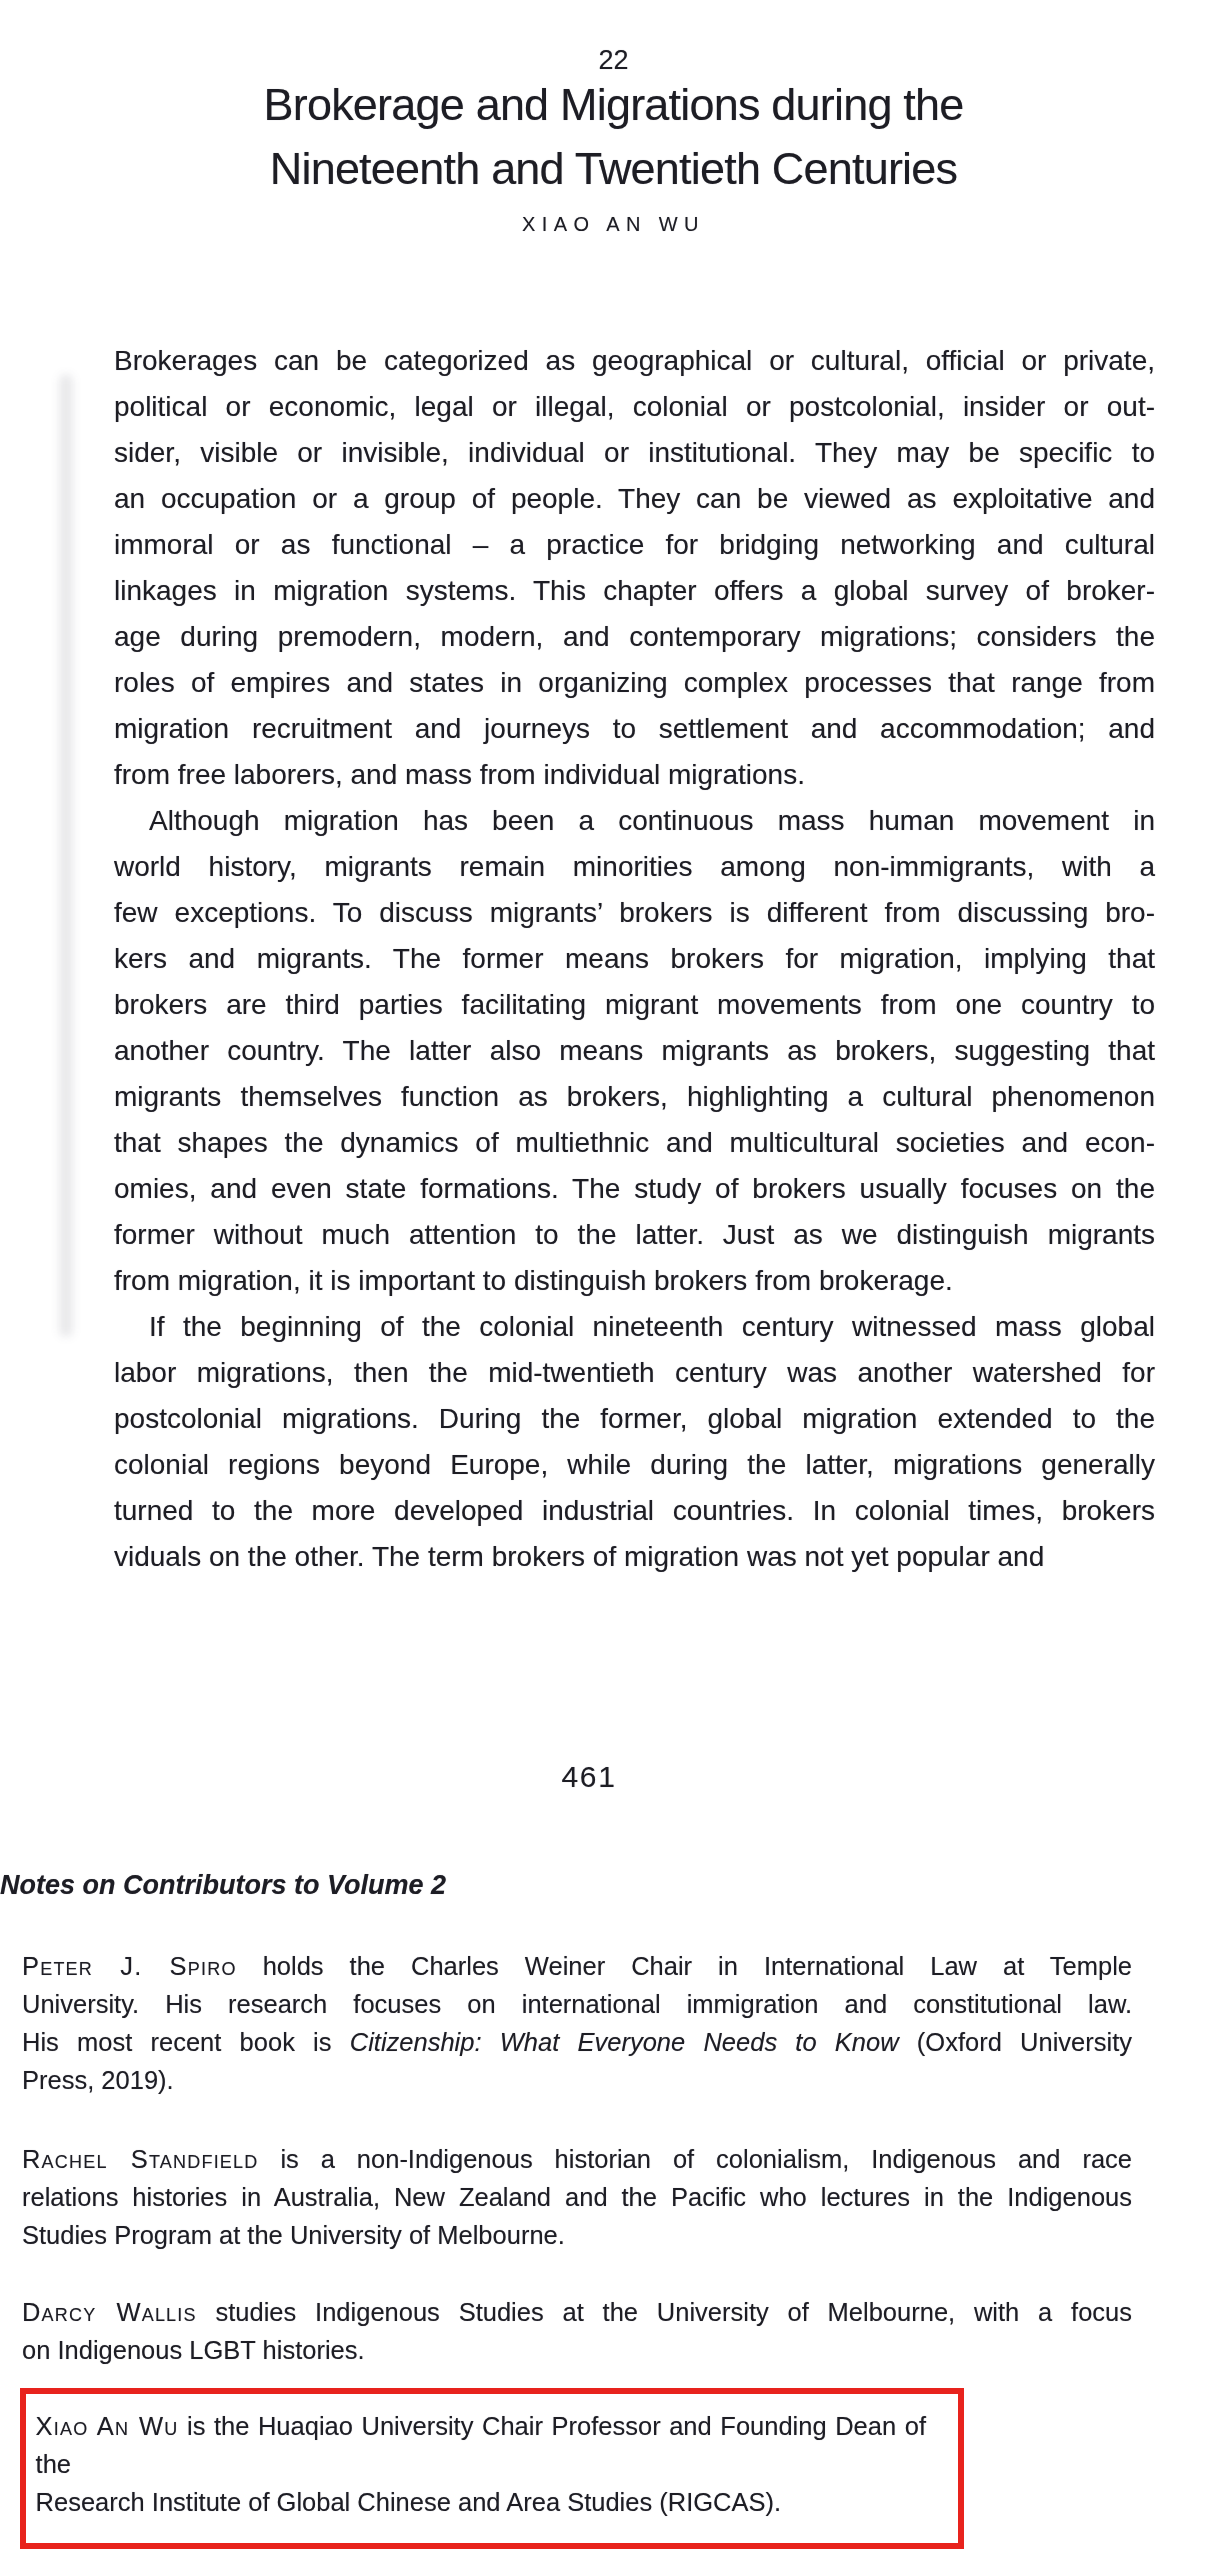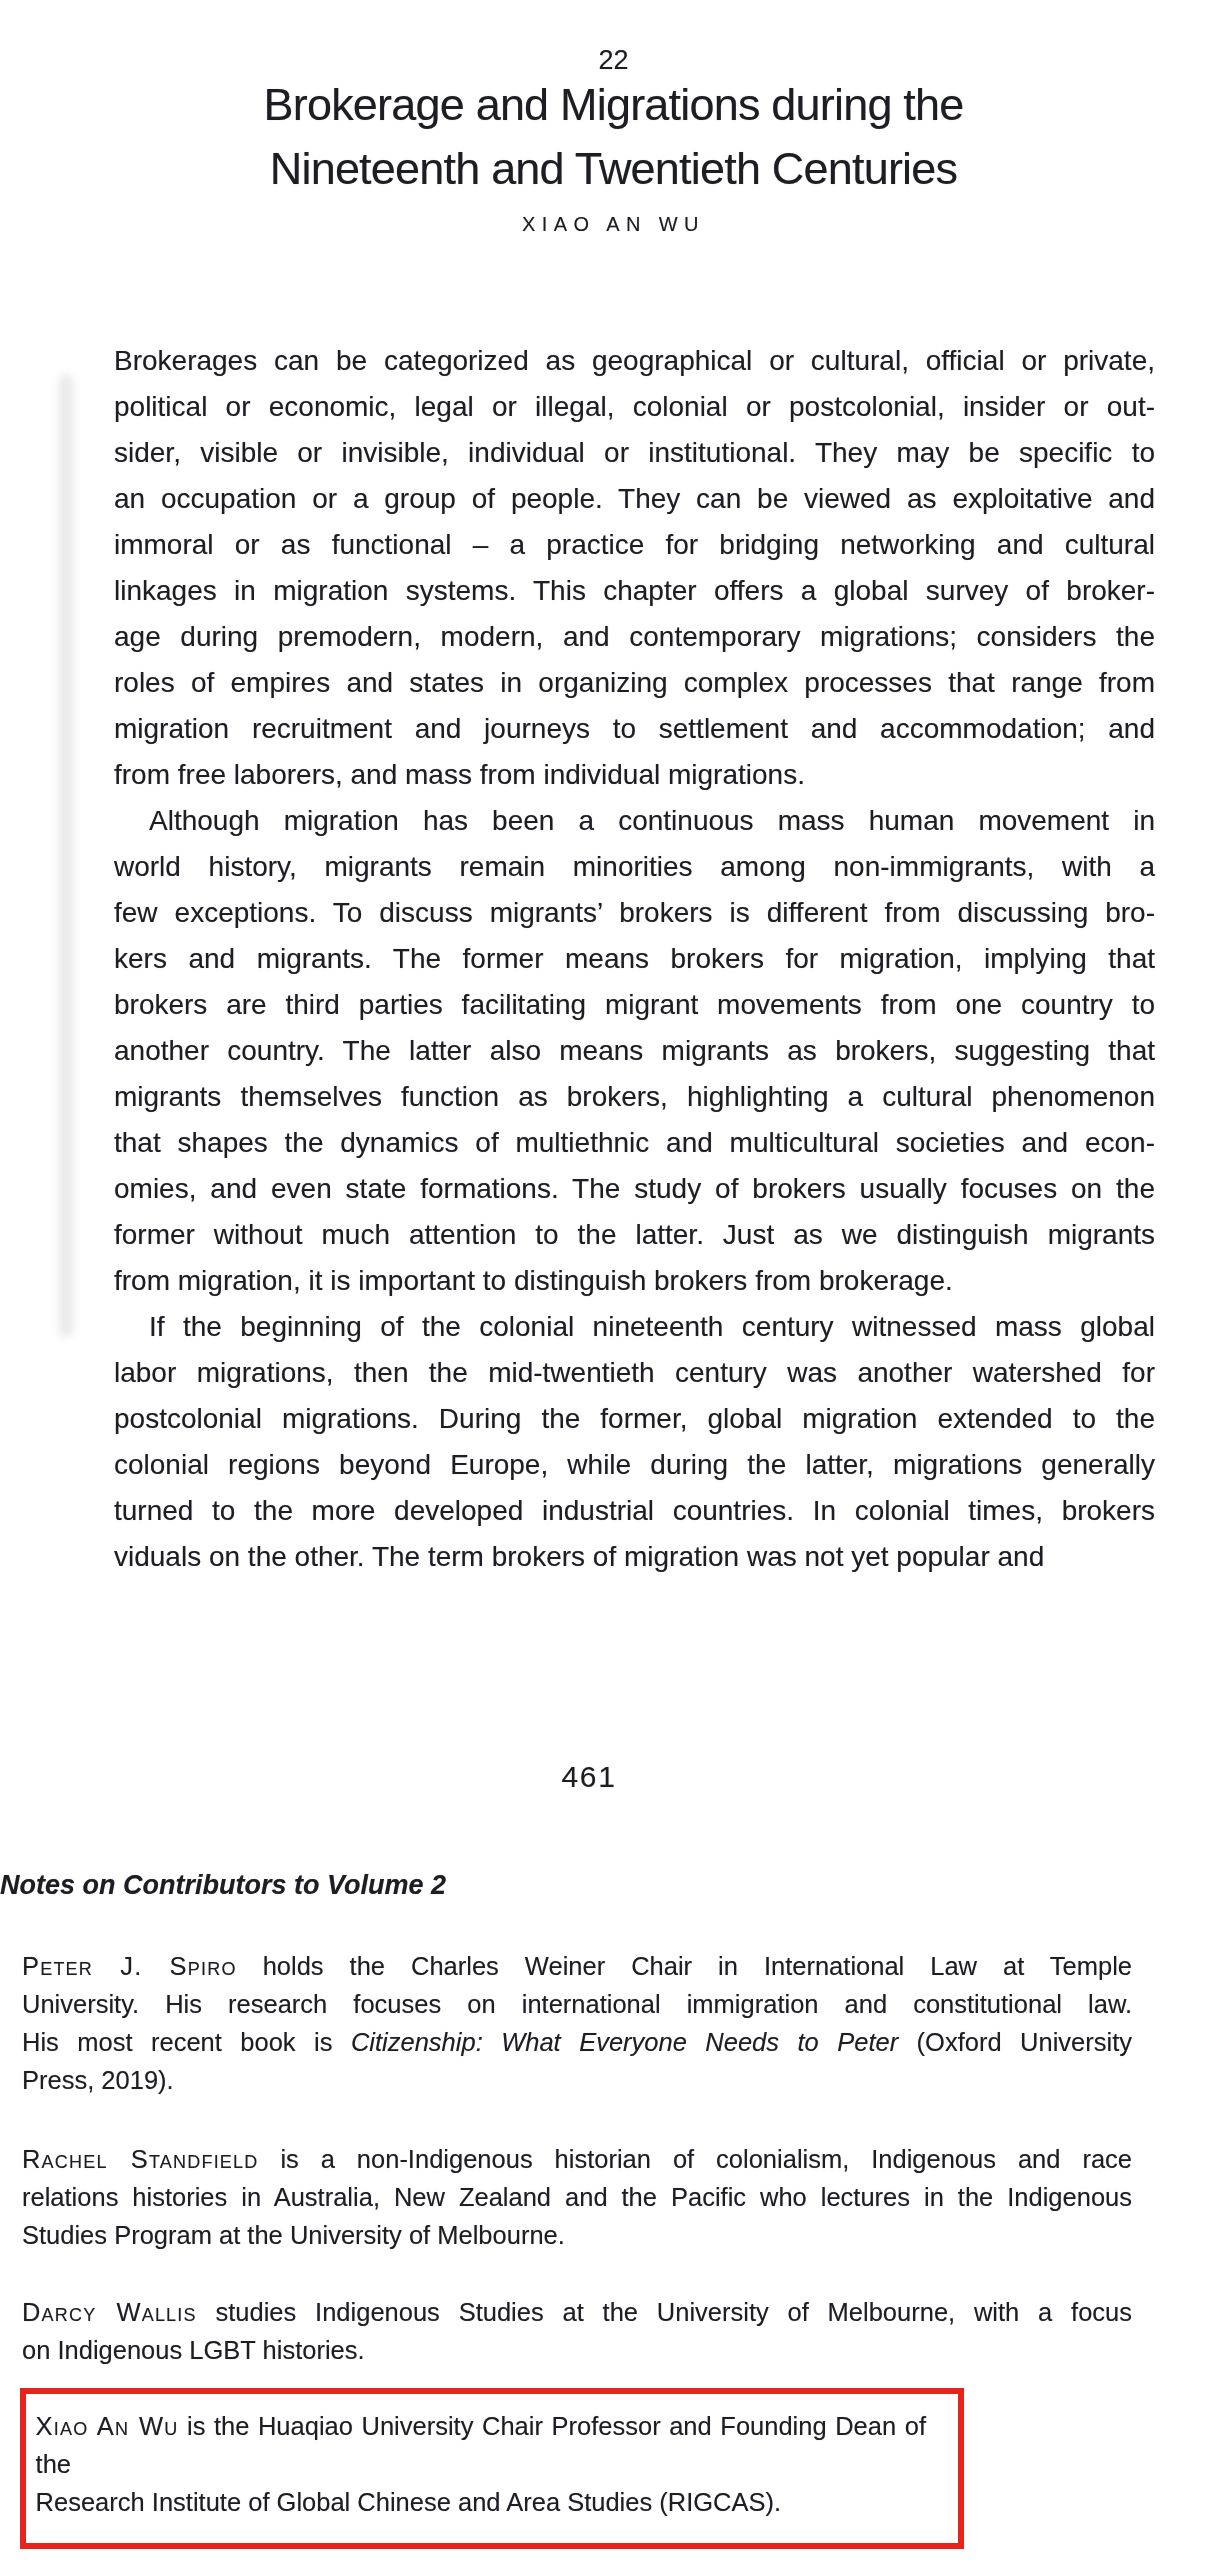--- a/index.html
+++ b/index.html
@@ -127,21 +127,21 @@
 
   <div class="smudge"></div>
 
   <div class="pagenum contrib-pagenum">461</div>
 
   <div class="contrib-heading">Notes on Contributors to Volume 2</div>
 
   <div class="bio bio-1">
       <div class="tline"><span class="sc">Peter J. Spiro</span><span> holds the Charles Weiner Chair in International Law at Temple</span></div>
       <div class="tline"><span>University. His research focuses on international immigration and constitutional law.</span></div>
-      <div class="tline"><span>His most recent book is </span><span class="i">Citizenship: What Everyone Needs to Peter</span><span> (Oxford University</span></div>
+      <div class="tline"><span>His most recent book is </span><span class="i">Citizenship: What Everyone Needs to Know</span><span> (Oxford University</span></div>
       <div class="tline"><span>Press, 2019).</span></div>
     </div>
 
   <div class="bio bio-2">
       <div class="tline"><span class="sc">Rachel Standfield</span><span> is a non-Indigenous historian of colonialism, Indigenous and race</span></div>
       <div class="tline"><span>relations histories in Australia, New Zealand and the Pacific who lectures in the Indigenous</span></div>
       <div class="tline"><span>Studies Program at the University of Melbourne.</span></div>
     </div>
 
   <div class="bio bio-3">

